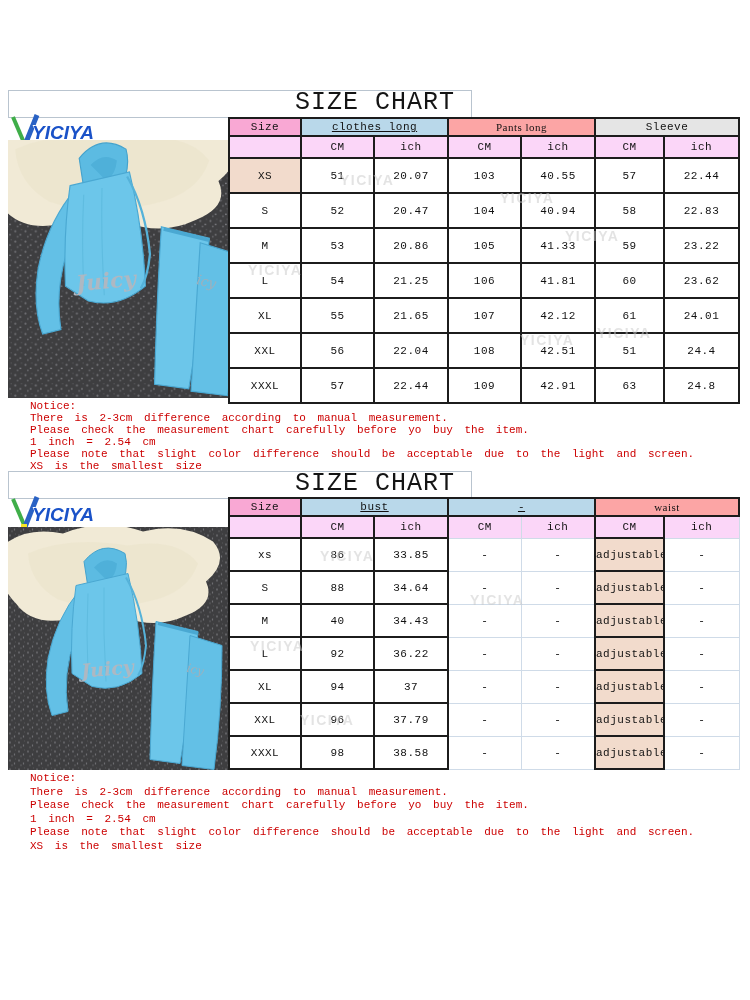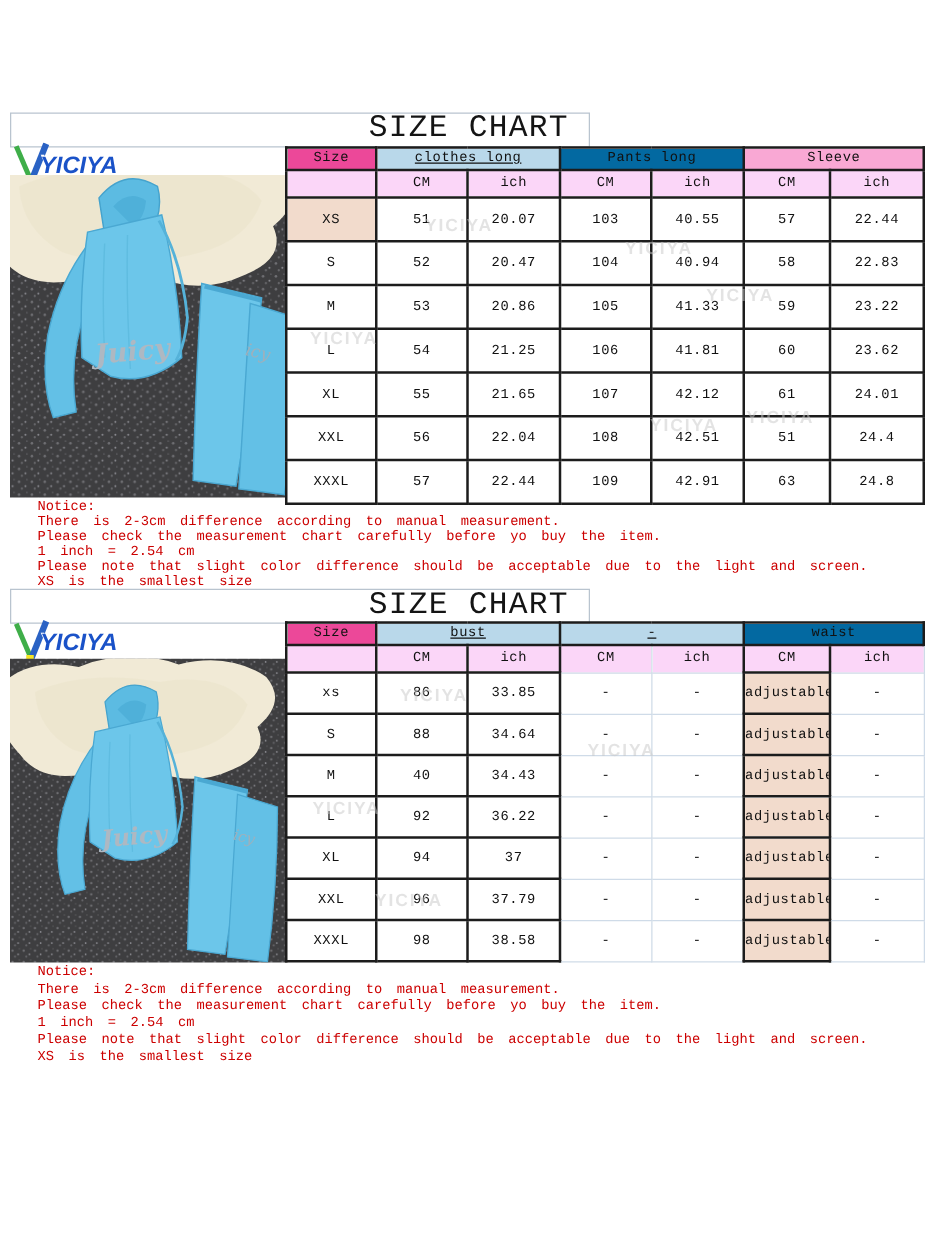--- a/index.html
+++ b/index.html
@@ -30,24 +30,24 @@
 
   
   table.size-table{position:absolute;left:228px;border-collapse:collapse;table-layout:fixed;
                    width:510px;font-family:"Liberation Mono",monospace;font-size:11px;color:#111;}
   .st1{top:117px;} .st2{top:497px;}
   .size-table th,.size-table td{border:2px solid #1c1c1c;text-align:center;padding:0;
                                 font-weight:normal;letter-spacing:0.5px;overflow:hidden;white-space:nowrap;}
   .size-table tr.grp-row{height:18px;}
   .size-table tr.unit-row{height:22px;}
   .st1 tbody tr{height:35px;} .st2 tbody tr{height:33px;}
-  .c-size{background:#ec4899;}
+  .c-size{background:#f9a8d4;}
   .c-blue{background:#b9d8ea;text-decoration:underline;}
-  .c-green{background:#0369a1;}
-  .c-gray{background:#f9a8d4;}
+  .c-green{background:#fca5a5;font-family:Liberation Serif, serif;}
+  .c-gray{background:#e5e5e5;}
   .c-pink{background:#fbd6f8;}
   td.peach{background:#f2dbcc;}
   .st2 .lt{border:1px solid #cfdbe8;}
 
   
   .notice{position:absolute;left:8px;width:740px;color:#cc0000;font-weight:normal;
           font-family:"Liberation Mono",monospace;font-size:11px;word-spacing:5px;margin-left:22px;}
   .nt1{top:400px;line-height:12px;} .nt2{top:772px;line-height:13.5px;}
 
   

